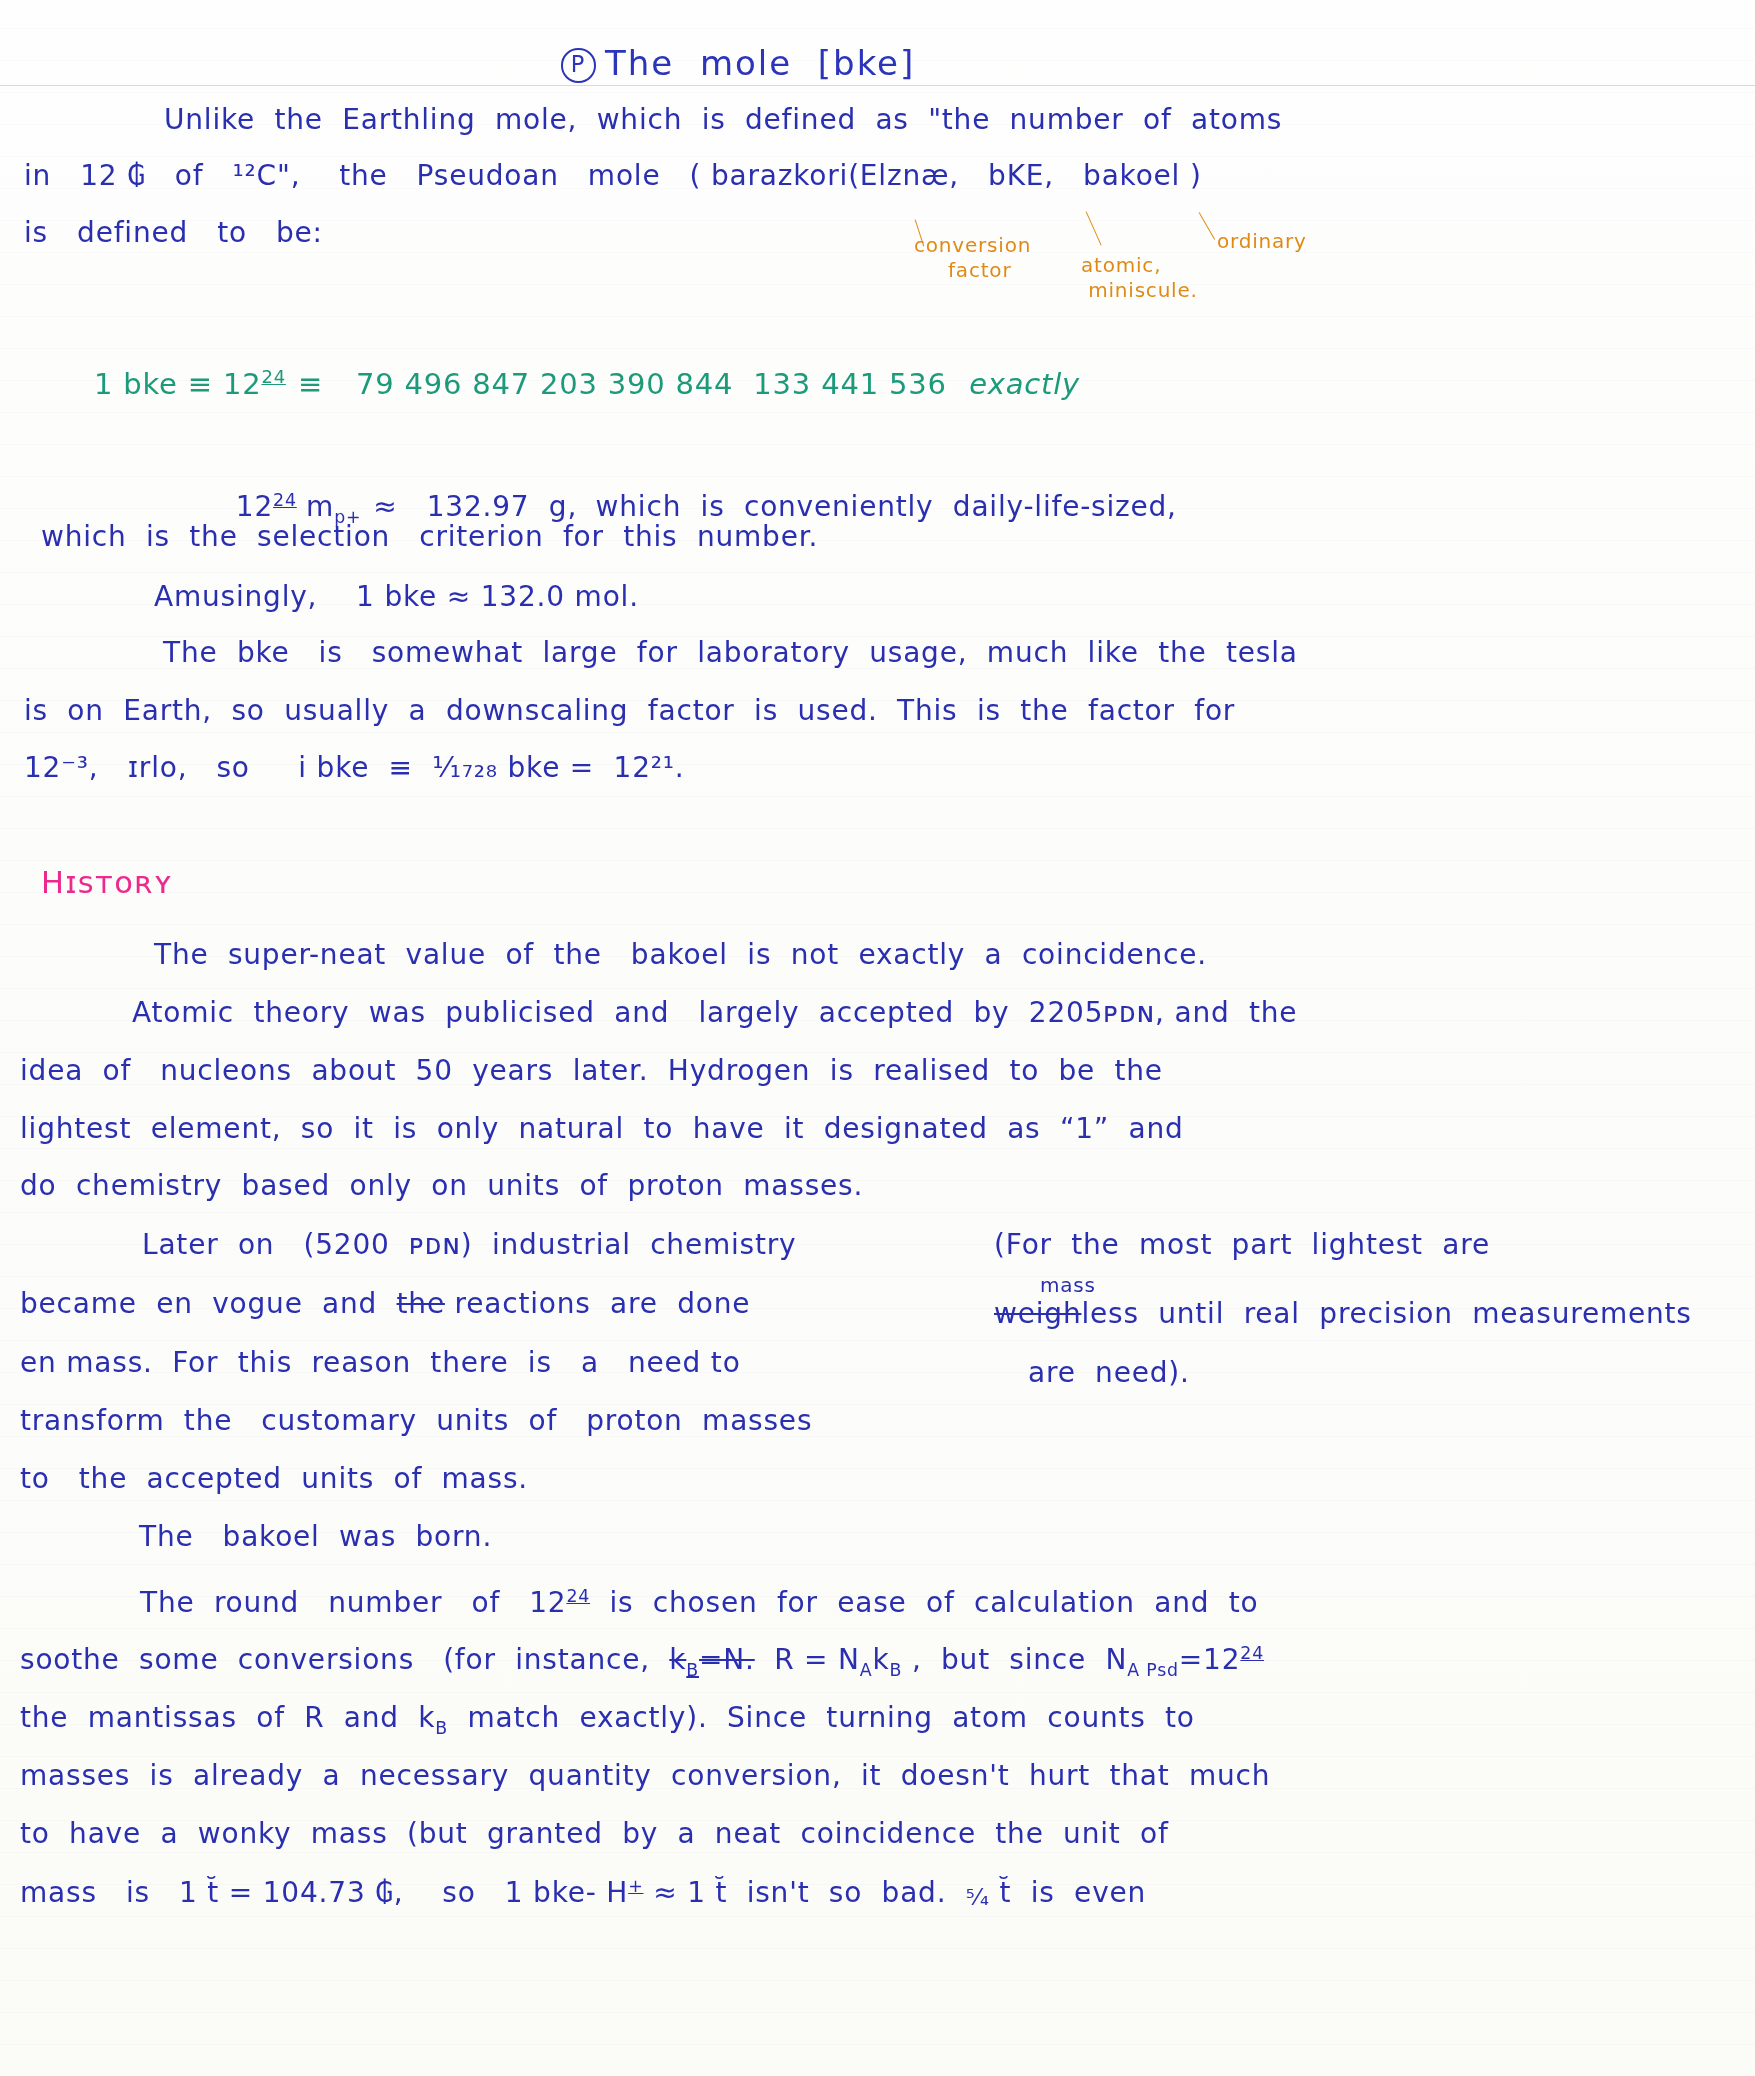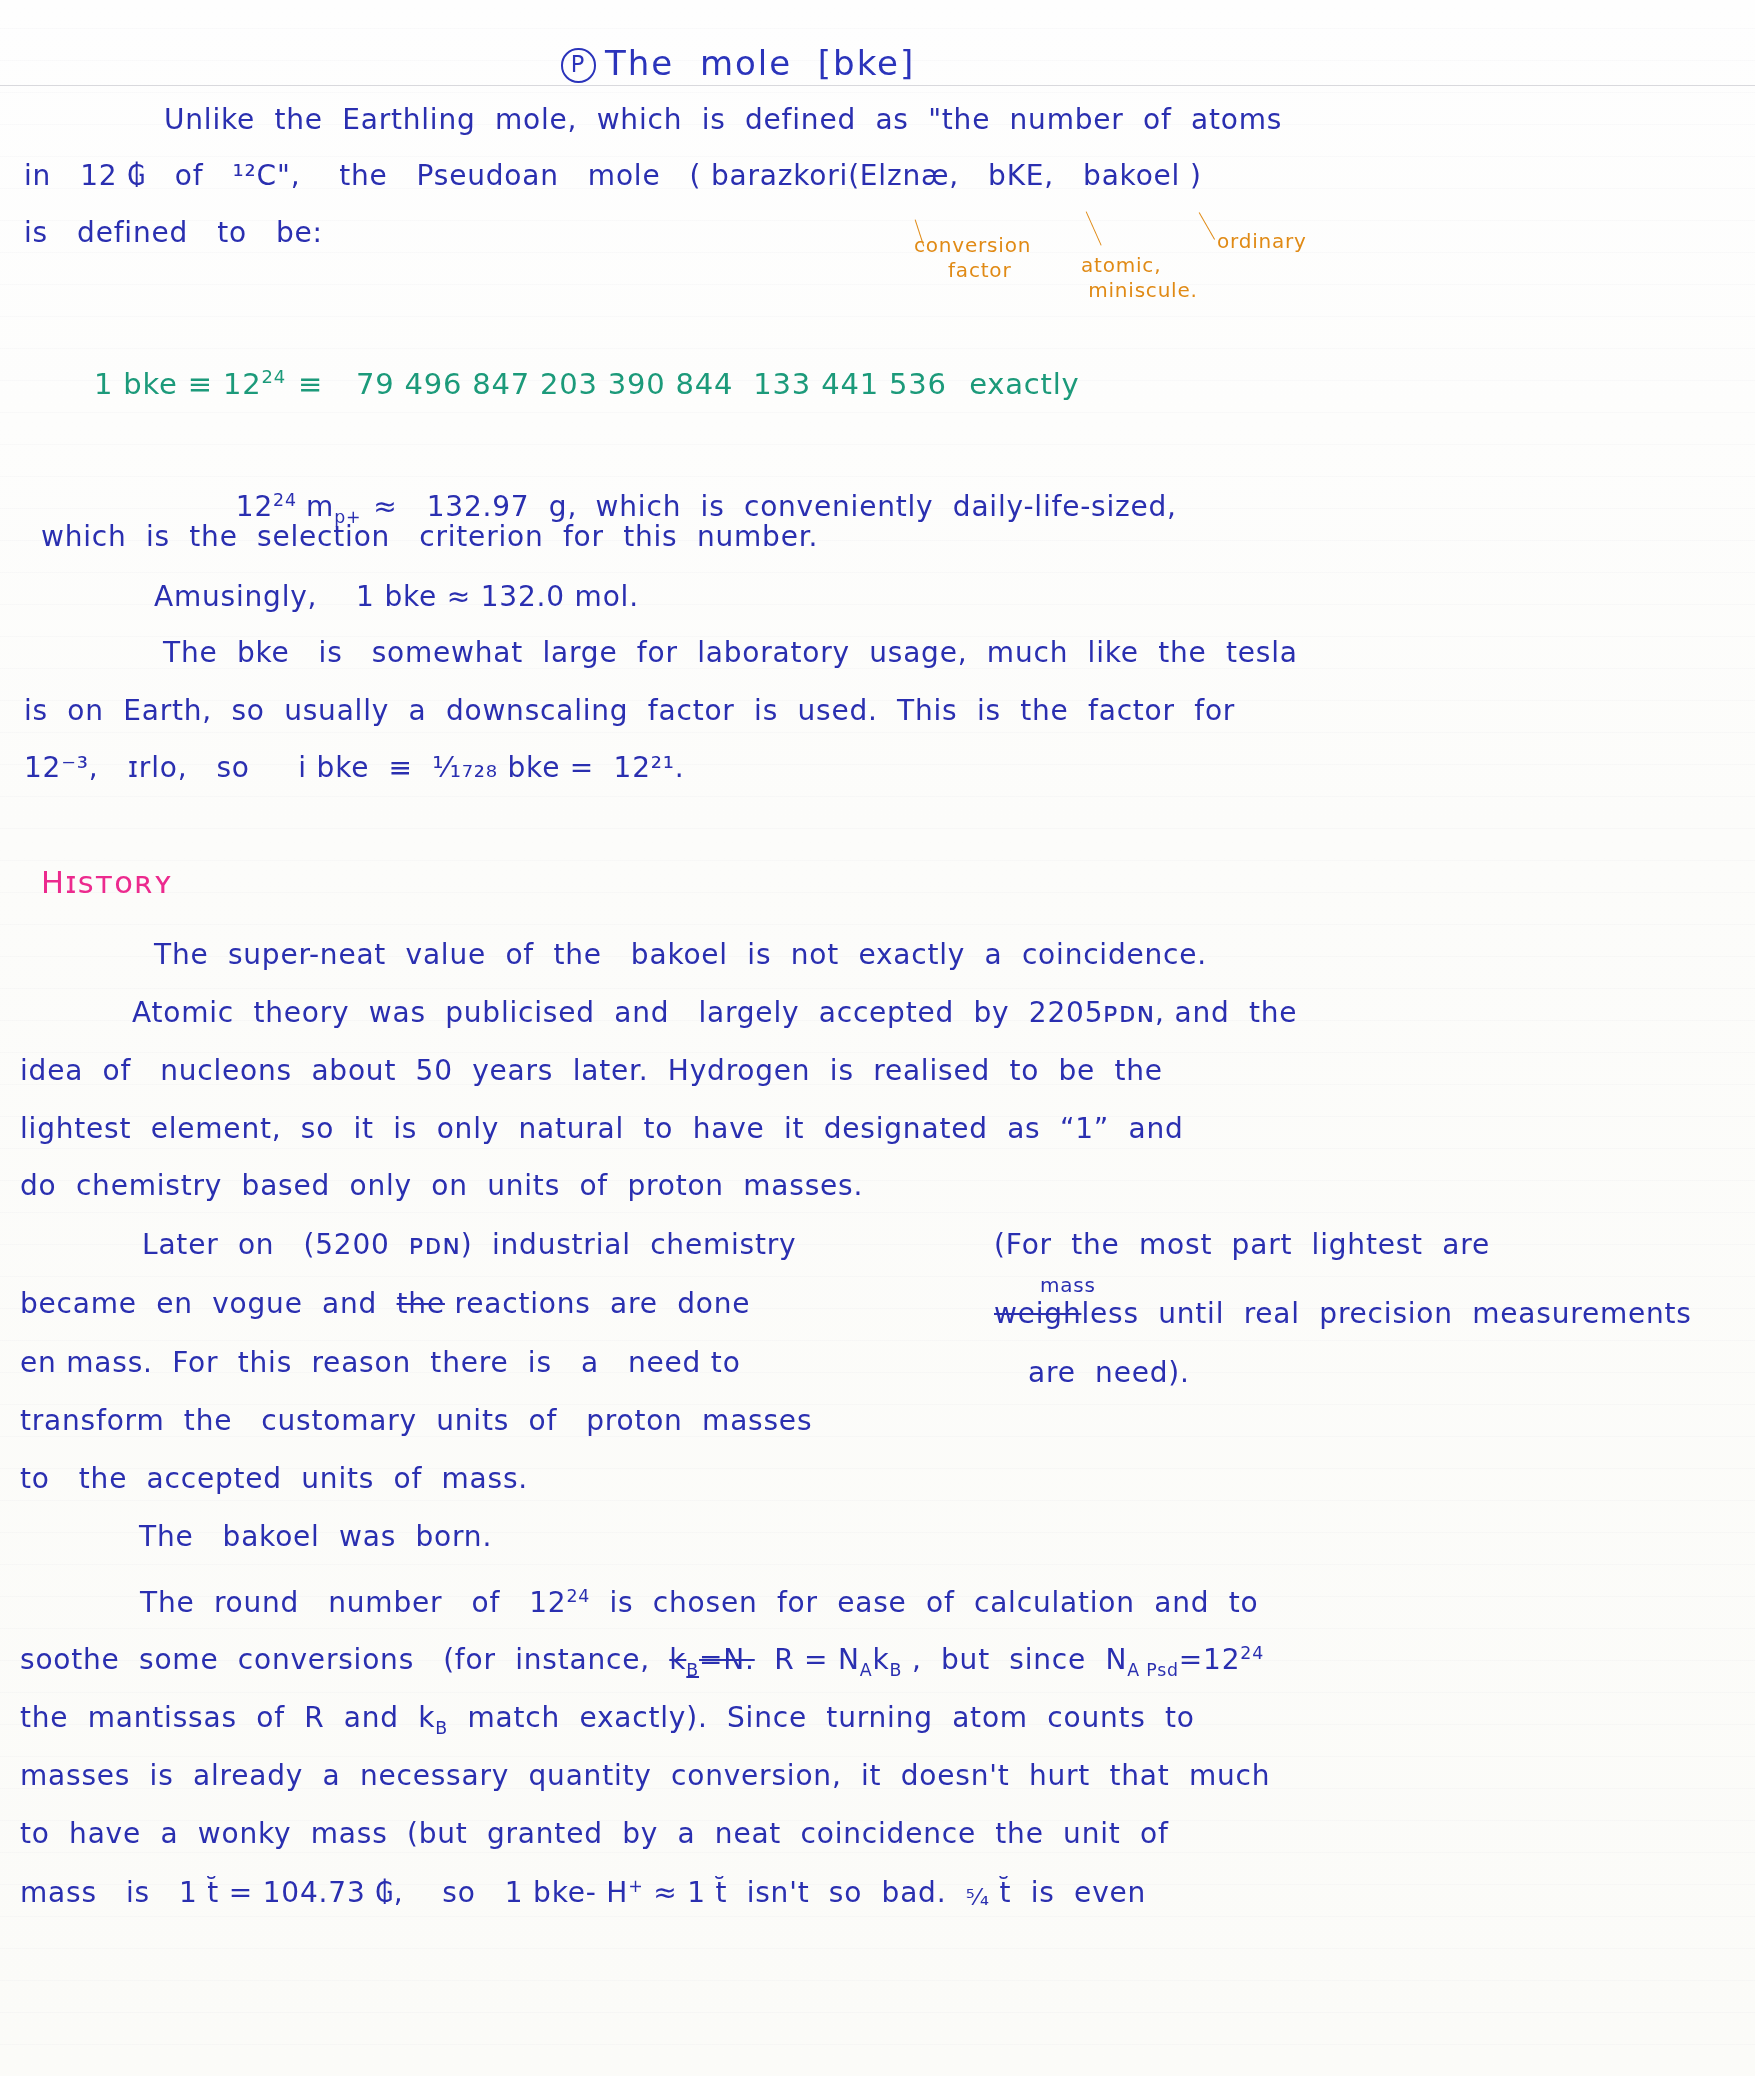--- a/index.html
+++ b/index.html
@@ -52,21 +52,21 @@
   .teal { color: #1c9a7a; }
   .orange { color: #e08a15; }
   .pink { color: #ec2a8e; }
   .ink-title {
     color: #2b34bb;
     font-size: 34px;
     letter-spacing: 2px;
   }
   .t-line { font-size: 28px; }
   .t-small { font-size: 20px; }
-  .sup { font-size: 0.62em; vertical-align: super; }
+  .sup { font-size: 0.62em; vertical-align: super; text-decoration: underline; }
   .sub { font-size: 0.62em; vertical-align: sub; }
   .frac {
     display: inline-block;
     vertical-align: -0.1em;
     font-size: 0.8em;
   }
   .strike { text-decoration: line-through; }
   .circleP {
     display: inline-block;
     width: 30.5px; height: 30.5px;
@@ -106,21 +106,21 @@
   factor</div>
 
   <div class="ann-line" style="left:1086px; top:211px; width:37px; transform:rotate(66deg);"></div>
   <div class="hw t-small orange" style="left:1081px; top:253px; line-height:1.25;">atomic,
  miniscule.</div>
 
   <div class="ann-line" style="left:1199px; top:212px; width:30.5px; transform:rotate(60deg);"></div>
   <div class="hw t-small orange" style="left:1217px; top:231px;">ordinary</div>
 
   <div class="hw t-line teal" style="left:54px; top:339px; font-size:29px;">
-    <span>1 bke ≡ 12</span><span class="sup">24</span><span style="margin-left:12px;">≡</span><span style="margin-left:33px;">79 496 847 203 390 844  133 441 536</span><span style="margin-left:22.5px;">exactly</span>
+    <span>1 bke ≡ 12</span><span class="sup">24</span><span style="margin-left:12px;">≡</span><span style="margin-left:33px;">79 496 847 203 390 844  133 441 536</span><span style="margin-left:22.5px;font-style:italic;">exactly</span>
   </div>
 
   <div class="hw t-line" style="left:197px; top:464px;">
     <span>12</span><span class="sup">24</span><span style="margin-left:9.3px;">m</span><span class="sub">p+</span><span style="margin-left:12px;">≈   132.97  g,</span><span style="margin-left:18.5px;">which  is  conveniently  daily-life-sized,</span>
   </div>
   <div class="hw t-line" style="left:41px; top:523px;">which  is  the  selection   criterion  for  this  number.</div>
 
   <div class="hw t-line" style="left:154px; top:583px;">Amusingly,    1 bke ≈ 132.0 mol.</div>
 
   <div class="hw t-line" style="left:163px; top:639px;">The  bke   is   somewhat  large  for  laboratory  usage,  much  like  the  tesla</div>

